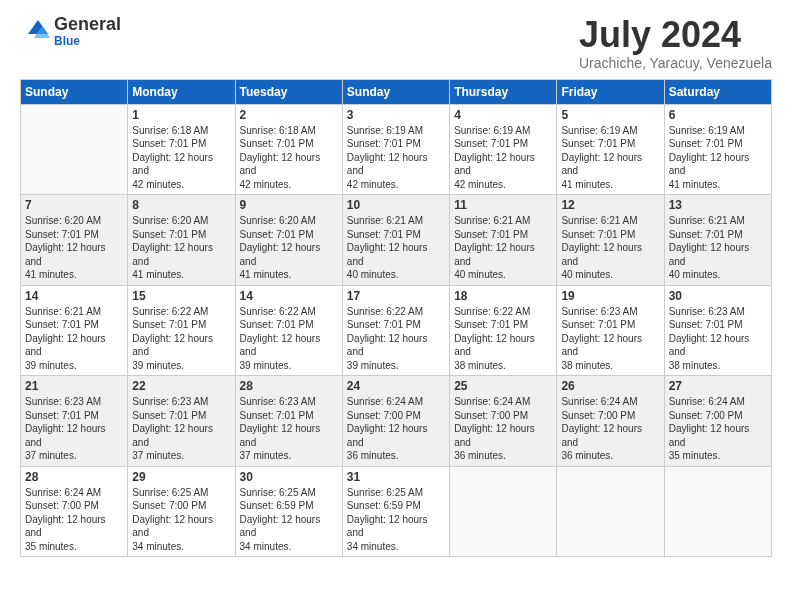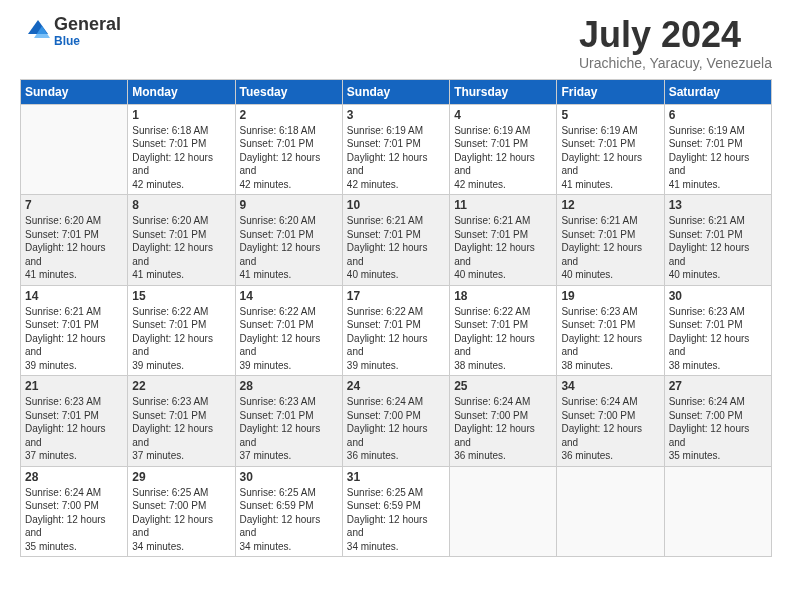--- a/index.html
+++ b/index.html
@@ -236,21 +236,21 @@
           </td>
           <td>
             <span class="day-num">24</span>
             <div class="cell-text">Sunrise: 6:24 AM<br>Sunset: 7:00 PM<br>Daylight: 12 hours and<br>36 minutes.</div>
           </td>
           <td>
             <span class="day-num">25</span>
             <div class="cell-text">Sunrise: 6:24 AM<br>Sunset: 7:00 PM<br>Daylight: 12 hours and<br>36 minutes.</div>
           </td>
           <td>
-            <span class="day-num">34</span>
+            <span class="day-num">26</span>
             <div class="cell-text">Sunrise: 6:24 AM<br>Sunset: 7:00 PM<br>Daylight: 12 hours and<br>36 minutes.</div>
           </td>
           <td>
             <span class="day-num">27</span>
             <div class="cell-text">Sunrise: 6:24 AM<br>Sunset: 7:00 PM<br>Daylight: 12 hours and<br>35 minutes.</div>
           </td>
         </tr>
         <tr>
           <td>
             <span class="day-num">28</span>

